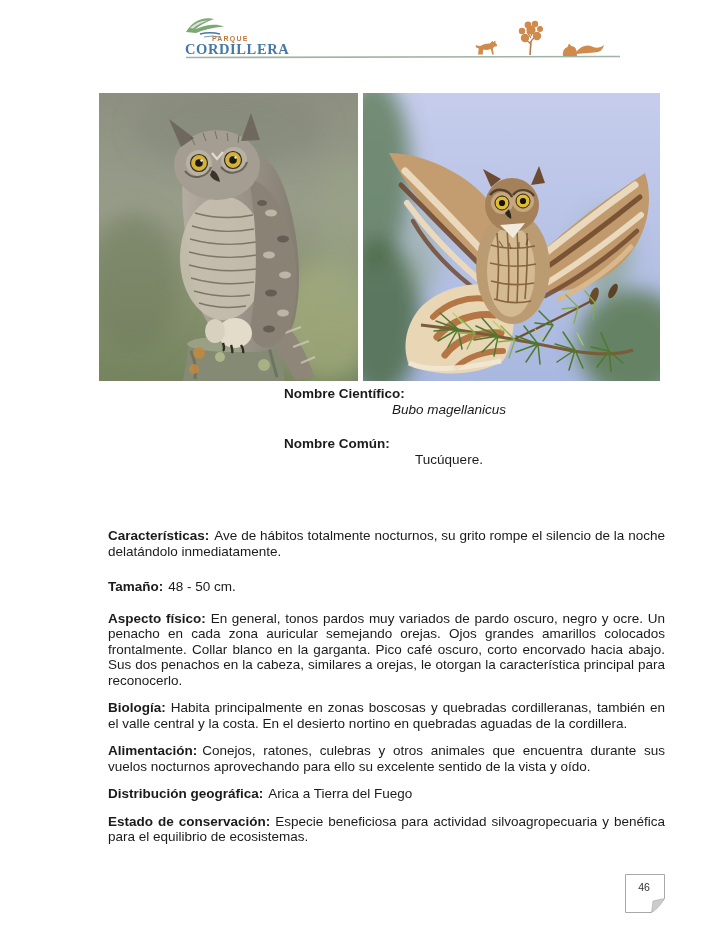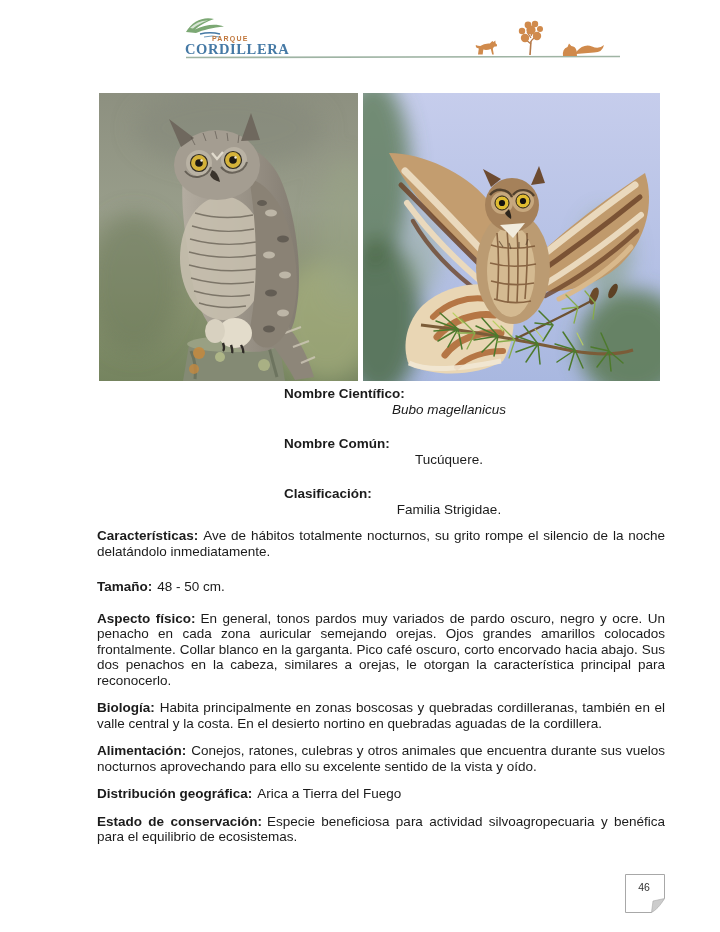--- a/index.html
+++ b/index.html
@@ -26,21 +26,21 @@
   .photo-right{left:363px;width:297px;height:288px;}
   .photo svg{display:block;width:100%;height:100%;}
   
   .info-block{position:absolute;left:284px;top:386px;width:330px;font-size:13.5px;line-height:15.5px;}
   .info-group{margin:0 0 19px 0;}
   .info-label{font-weight:700;}
   .info-value{font-weight:400;text-align:center;}
   .italic{font-style:italic;}
   
   .sections{position:absolute;left:97px;top:528px;width:568px;font-size:13.5px;line-height:15.5px;}
-  .para{margin:0 0 12px 0;text-align:justify;}
+  .para{margin:0 0 12px 11px;text-align:justify;}
   .para.sp-xl{margin-bottom:20px;}
   .para.sp-lg{margin-bottom:16px;}
   .lead{font-weight:700;margin-right:5px;}
   
   .page-badge{position:absolute;left:625px;top:874px;width:40px;height:39px;}
 </style>
 </head>
 <body>
 
 <div class="page">
@@ -275,24 +275,20 @@
 
   <div class="info-block">
     <div class="info-group">
       <div class="info-label">Nombre Científico:</div>
       <div class="info-value italic">Bubo magellanicus</div>
     </div>
     <div class="info-group">
       <div class="info-label">Nombre Común:</div>
       <div class="info-value">Tucúquere.</div>
     </div>
-    <div class="info-group">
-      <div class="info-label">Clasificación:</div>
-      <div class="info-value">Familia Strigidae.</div>
-    </div>
   </div>
 
   <div class="sections">
     <p class="para sp-xl">
       <span class="lead">Características:</span><span>Ave de hábitos totalmente nocturnos, su grito rompe el silencio de la noche delatándolo inmediatamente.</span>
     </p>
     <p class="para sp-lg">
       <span class="lead">Tamaño:</span><span>48 - 50 cm.</span>
     </p>
     <p class="para">

